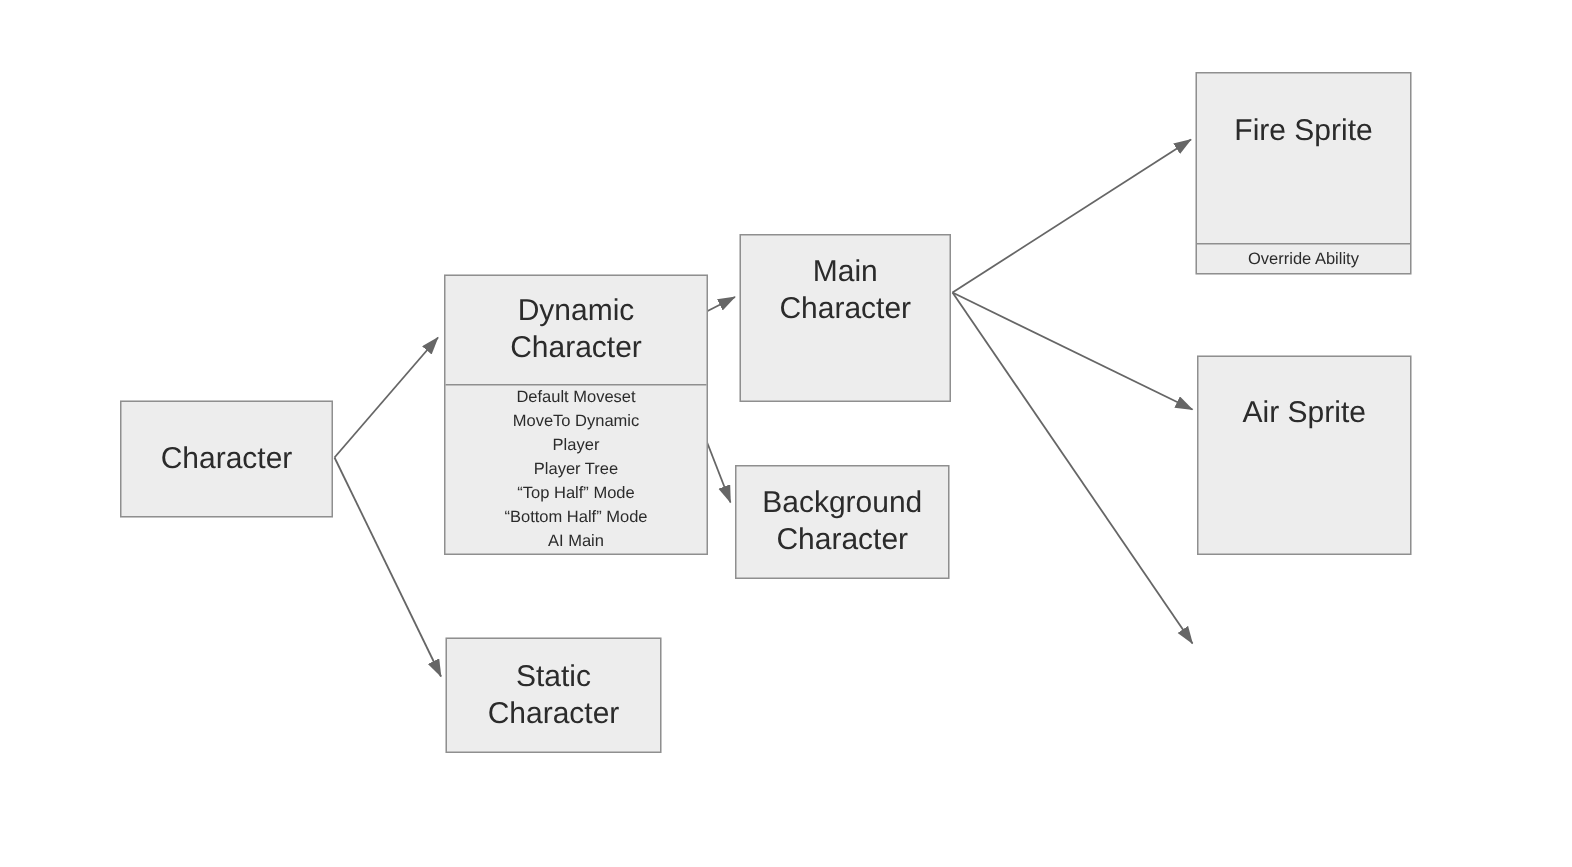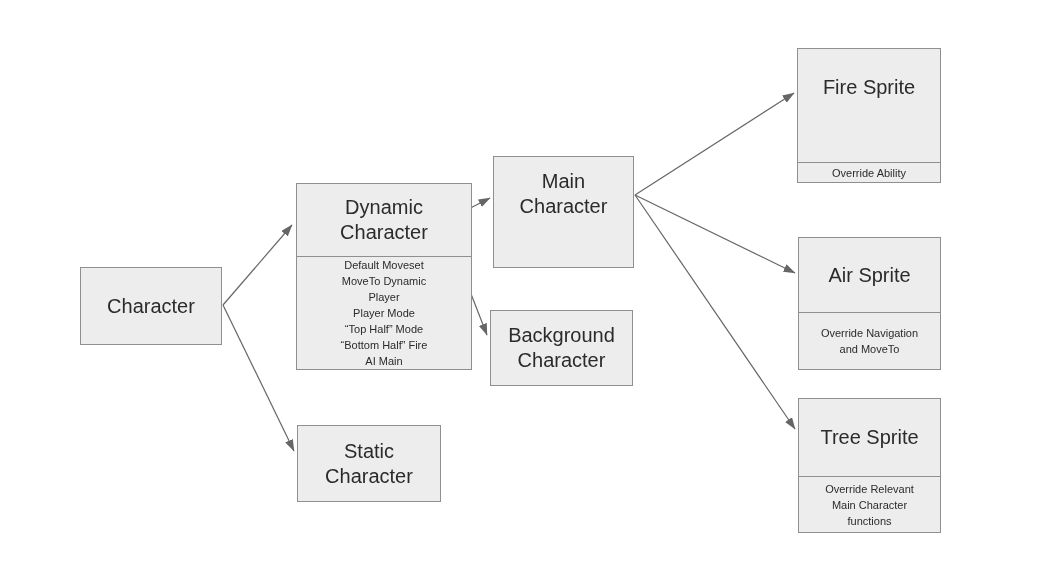--- a/index.html
+++ b/index.html
@@ -71,23 +71,23 @@
     <div class="title fill">Character</div>
   </div>
 
   <div class="node" style="left:296px; top:183px; width:176px; height:187px; display:flex; flex-direction:column;">
     <div class="title" style="height:74px;">Dynamic
 Character</div>
     <div class="details" style="flex:1;">
       <div>Default Moveset</div>
       <div>MoveTo Dynamic</div>
       <div>Player</div>
-      <div>Player Mode</div>
+      <div>Player Tree</div>
       <div>“Top Half” Mode</div>
-      <div>“Bottom Half” Fire</div>
+      <div>“Bottom Half” Mode</div>
       <div>AI Main</div>
     </div>
   </div>
 
   <div class="node" style="left:297px; top:425px; width:144px; height:77px;">
     <div class="title fill">Static
 Character</div>
   </div>
 
   <div class="node" style="left:493px; top:156px; width:141px; height:112px; display:flex; ">
@@ -102,28 +102,16 @@
 
   <div class="node" style="left:797px; top:48px; width:144px; height:135px; display:flex; flex-direction:column;">
     <div class="title" style="height:77px;">Fire Sprite</div>
     <div class="details" style="flex:1;margin-top:36px;">
       <div>Override Ability</div>
     </div>
   </div>
 
   <div class="node" style="left:798px; top:237px; width:143px; height:133px; display:flex; flex-direction:column;">
     <div class="title" style="height:74px;">Air Sprite</div>
-    <div class="details" style="flex:1;">
-      <div>Override Navigation
-and MoveTo</div>
-    </div>
   </div>
 
-  <div class="node" style="left:798px; top:398px; width:143px; height:135px; display:flex; flex-direction:column;">
-    <div class="title" style="height:77px;">Tree Sprite</div>
-    <div class="details" style="flex:1;">
-      <div>Override Relevant
-Main Character
-functions</div>
-    </div>
-  </div>
 
 </div>
 
 </body></html>

